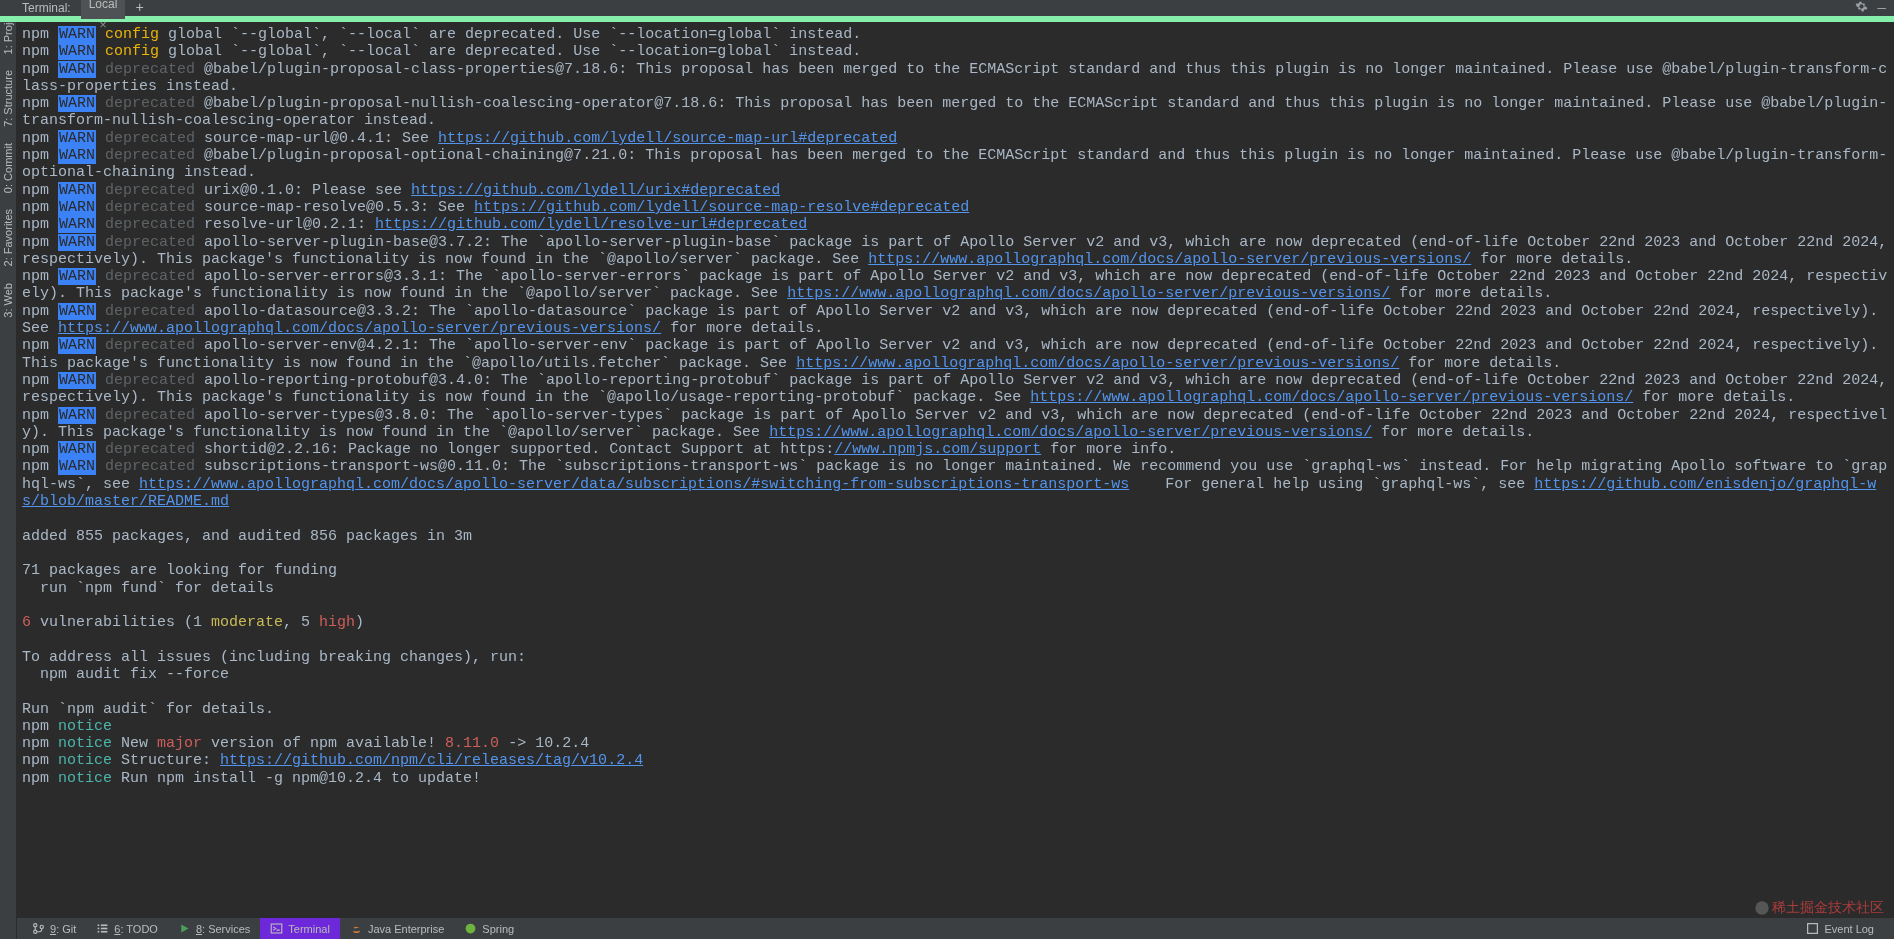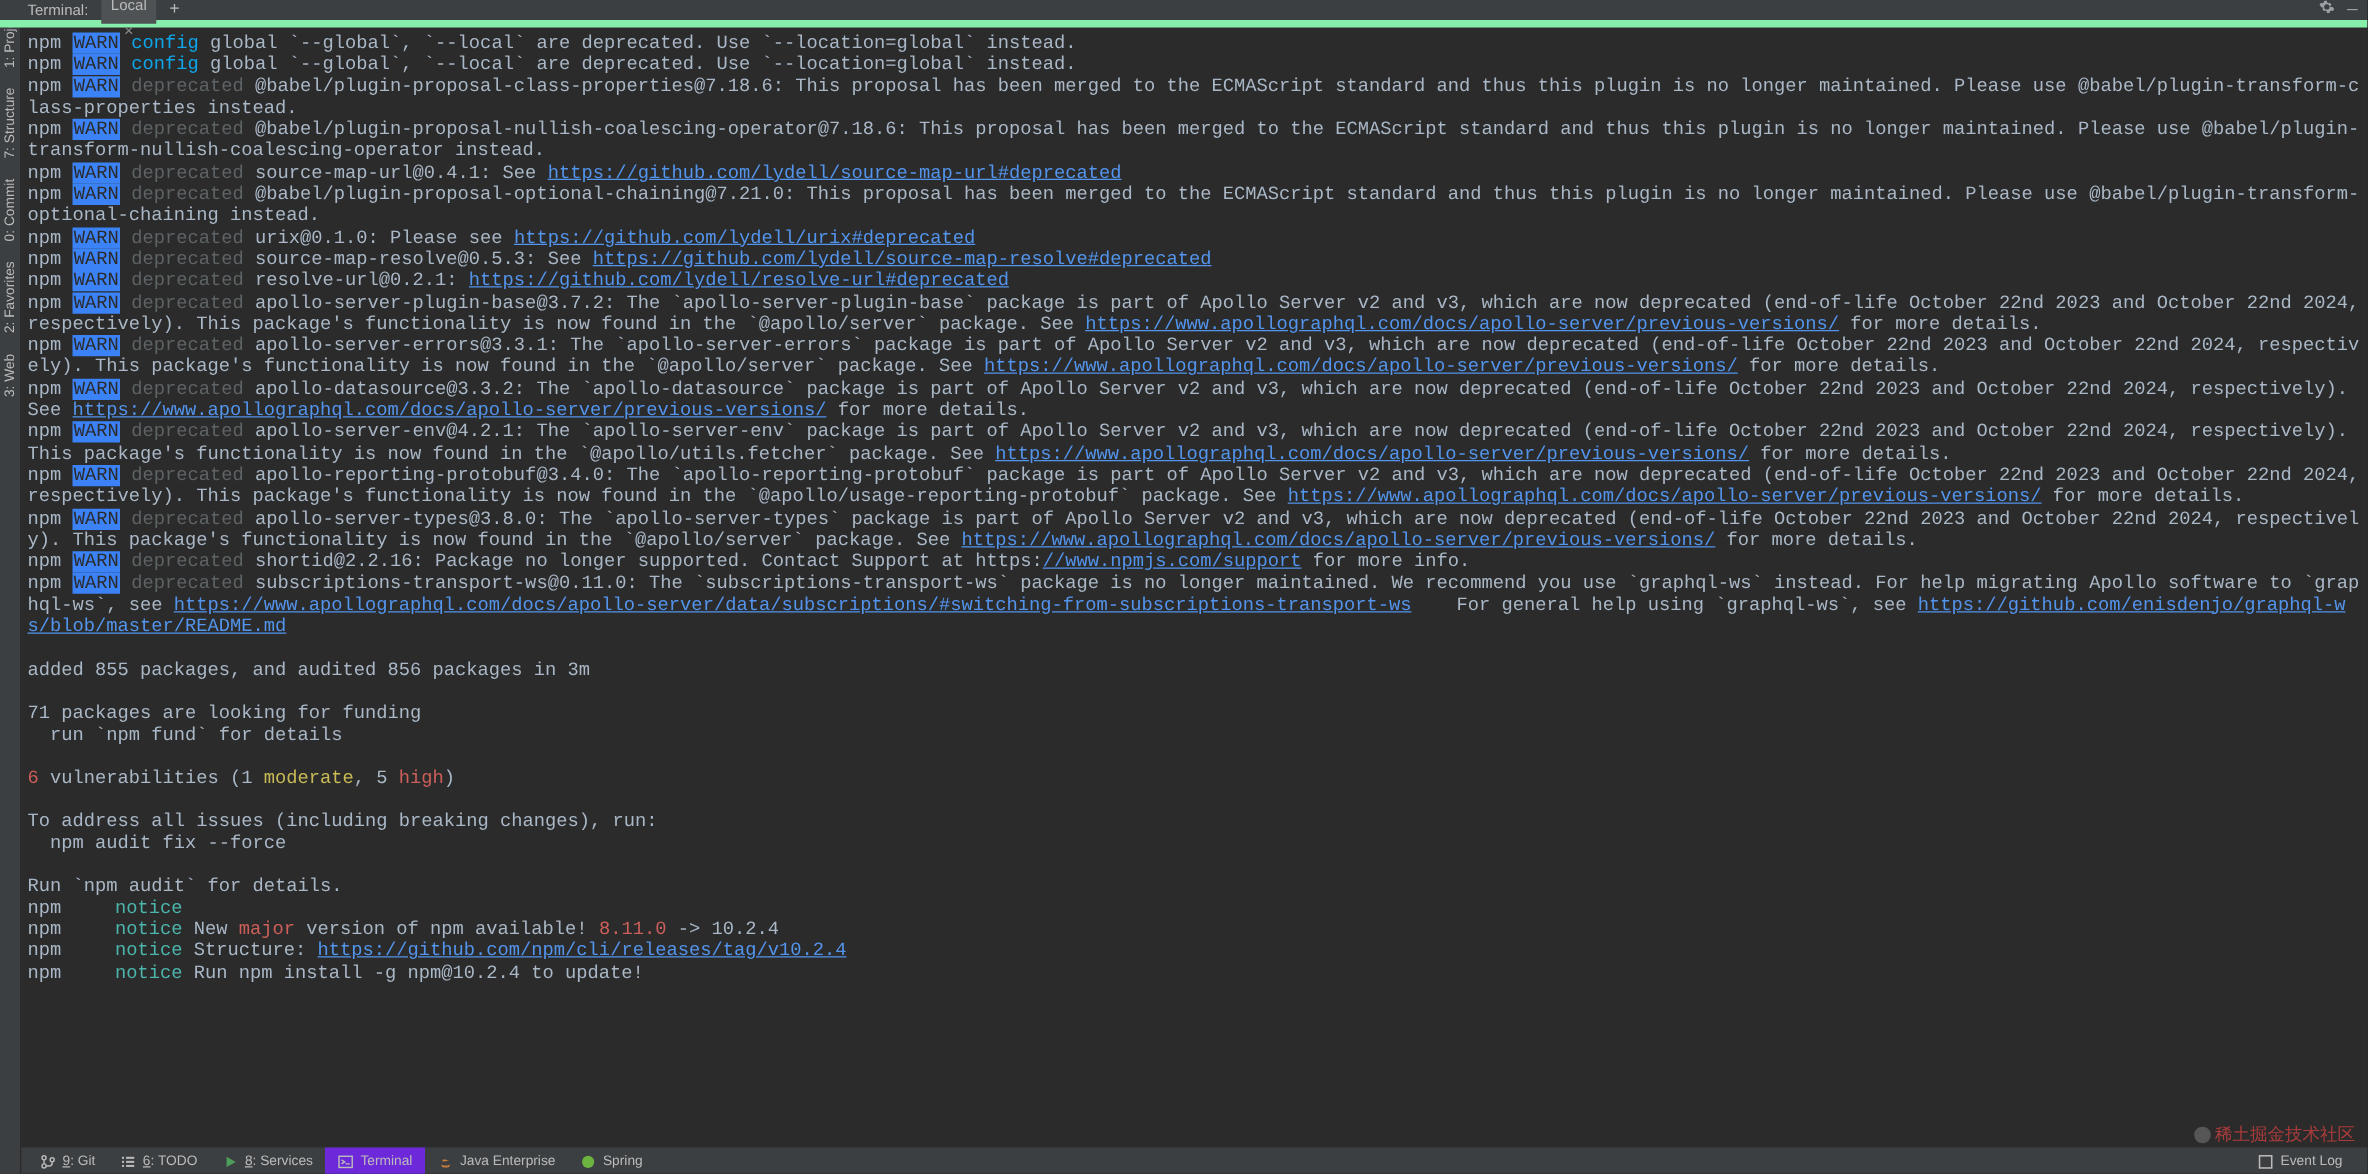--- a/index.html
+++ b/index.html
@@ -28,35 +28,35 @@
   .tab .close-x { color:#8a8a8a; font-size:13px;}
   .add-tab { color:#bbbbbb; padding:0 10px; font-size:14px; cursor:pointer; }
   .top-right { position:absolute; right:8px; display:flex; gap:10px; align-items:center;}
   .top-right .icon { color:#9aa0a6; cursor:pointer; font-size:14px; }
   .terminal {
     flex:1; background:#2b2b2b; padding:4px 0 4px 22px;
     white-space:pre-wrap; word-break:break-all; line-height:17.3px;
     letter-spacing:0;
   }
   .bottom-bar {
-    height:22px; background:#3c3f41; display:flex; align-items:flex-start;
+    height:22px; background:#3c3f41; display:flex; align-items:center;
     padding-left:22px; border-top:1px solid #2b2b2b; font-family:sans-serif;
     font-size:11px; color:#bbbbbb; gap:0;
   }
   .bottom-bar .item { display:flex; align-items:center; padding:0 10px; height:22px; cursor:pointer; gap:5px;}
   .bottom-bar .item.active { background:#6d28d9; }
   .bottom-bar .item .u { text-decoration:underline; }
   .bottom-bar .right { margin-left:auto; margin-right:10px; }
   .mini-icon { width:13px; height:13px; display:inline-block; }
   .link { color:#5394ec; text-decoration:underline; cursor:pointer; }
   .npm { color:#a9b7c6; }
   .warn-badge { background:#3b82f6; color:#2b2b2b; padding:0 1px; }
   .deprecated { color:#5e6366; }
-  .config { color:#0ea5e9; }
-  .notice { color:#4cb5ab;margin-left:34px; }
+  .config { color:#eab308; }
+  .notice { color:#4cb5ab; }
   .moderate { color:#c9ba55; }
   .high { color:#cc5f5a; }
   .major { color:#cc5f5a; }
   .ver-old { color:#cc5f5a; }
   .num { color:#cc5f5a; }
   .watermark {
     position:absolute; right:10px; bottom:22px; color:#ef4444;
     font-family:sans-serif; font-size:14px; opacity:0.65; display:flex; align-items:center; gap:2px;
   }
 </style>

